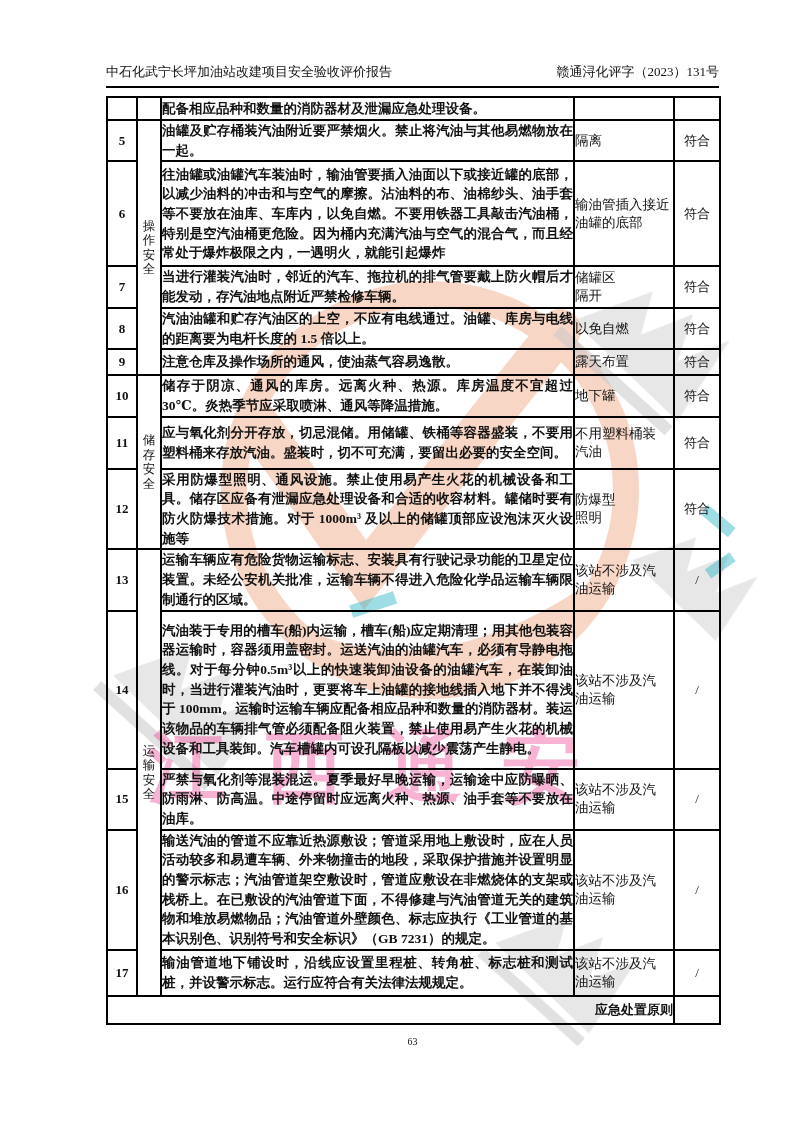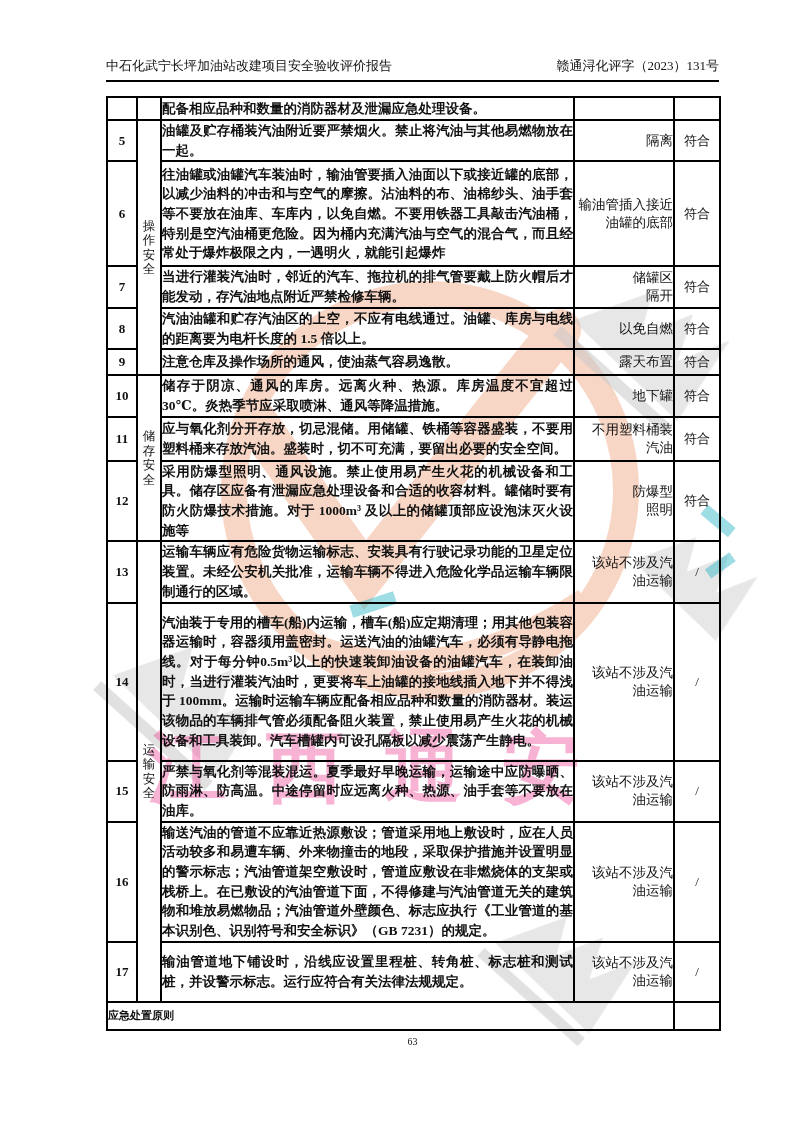--- a/index.html
+++ b/index.html
@@ -14,21 +14,21 @@
   }
   
   .watermark{position:absolute;inset:0;z-index:0;pointer-events:none;}
   .wm-red-text{
     position:absolute;left:148px;top:716px;
     font-size:78px;font-weight:bold;
     letter-spacing:40px;white-space:nowrap;
     opacity:.42;
   }
   
-  .header{position:absolute;left:106px;top:56px;width:613px;z-index:1;}
+  .header{position:absolute;left:106px;top:62px;width:613px;z-index:1;}
   .header-row{display:flex;justify-content:space-between;align-items:flex-end;font-size:13px;line-height:20px;}
   .header-rule{margin-top:4px;border-top:2px solid #000;height:0;}
   
   table.main{
     position:absolute;left:106px;top:96px;z-index:1;
     border-collapse:collapse;table-layout:fixed;
     width:613px;
     background:transparent;
     font-size:13.5px;
   }
@@ -49,32 +49,32 @@
     padding:0 1px;
   }
   td.content{
     vertical-align:middle;
     padding:1px 2px;
     line-height:19.7px;
     text-align:justify;
     font-weight:bold;
   }
   td.measure{
-    text-align:right;vertical-align:middle;
+    text-align:left;vertical-align:middle;
     line-height:18px;white-space:pre-line;
     padding:0 2px;
   }
   td.concl{
     text-align:center;vertical-align:middle;
     font-size:13px;
     margin-top:36px;
   }
   td.section-footer{
-    text-align:left;vertical-align:middle;
-    font-weight:bold;font-size:11px;
+    text-align:right;vertical-align:middle;
+    font-weight:bold;font-size:13px;
   }
   
   .footer{
     position:absolute;left:106px;top:1036px;width:613px;z-index:1;
     text-align:center;font-size:10px;
   }
 </style>
 </head>
 <body>
 
@@ -175,21 +175,21 @@
         <td class="concl">符合</td>
       </tr>
       <tr style="height:40px">
         <td class="num">10</td>
         <td class="cat" rowspan="3">储存
 安全</td>
         <td class="content">储存于阴凉、通风的库房。远离火种、热源。库房温度不宜超过 30℃。炎热季节应采取喷淋、通风等降温措施。</td>
         <td class="measure">地下罐</td>
         <td class="concl">符合</td>
       </tr>
-      <tr style="height:44px">
+      <tr style="height:52px">
         <td class="num">11</td>
         <td class="content">应与氧化剂分开存放，切忌混储。用储罐、铁桶等容器盛装，不要用塑料桶来存放汽油。盛装时，切不可充满，要留出必要的安全空间。</td>
         <td class="measure">不用塑料桶装
 汽油</td>
         <td class="concl">符合</td>
       </tr>
       <tr style="height:80px">
         <td class="num">12</td>
         <td class="content">采用防爆型照明、通风设施。禁止使用易产生火花的机械设备和工具。储存区应备有泄漏应急处理设备和合适的收容材料。罐储时要有防火防爆技术措施。对于 1000m³ 及以上的储罐顶部应设泡沫灭火设施等</td>
         <td class="measure">防爆型
@@ -219,21 +219,21 @@
 油运输</td>
         <td class="concl">/</td>
       </tr>
       <tr style="height:120px">
         <td class="num">16</td>
         <td class="content">输送汽油的管道不应靠近热源敷设；管道采用地上敷设时，应在人员活动较多和易遭车辆、外来物撞击的地段，采取保护措施并设置明显的警示标志；汽油管道架空敷设时，管道应敷设在非燃烧体的支架或栈桥上。在已敷设的汽油管道下面，不得修建与汽油管道无关的建筑物和堆放易燃物品；汽油管道外壁颜色、标志应执行《工业管道的基本识别色、识别符号和安全标识》（GB 7231）的规定。</td>
         <td class="measure">该站不涉及汽
 油运输</td>
         <td class="concl">/</td>
       </tr>
-      <tr style="height:60px">
+      <tr style="height:46px">
         <td class="num">17</td>
         <td class="content">输油管道地下铺设时，沿线应设置里程桩、转角桩、标志桩和测试桩，并设警示标志。运行应符合有关法律法规规定。</td>
         <td class="measure">该站不涉及汽
 油运输</td>
         <td class="concl">/</td>
       </tr>
       <tr style="height:28px">
         <td class="section-footer" colspan="4">应急处置原则</td>
         <td class="concl"></td>
       </tr>

